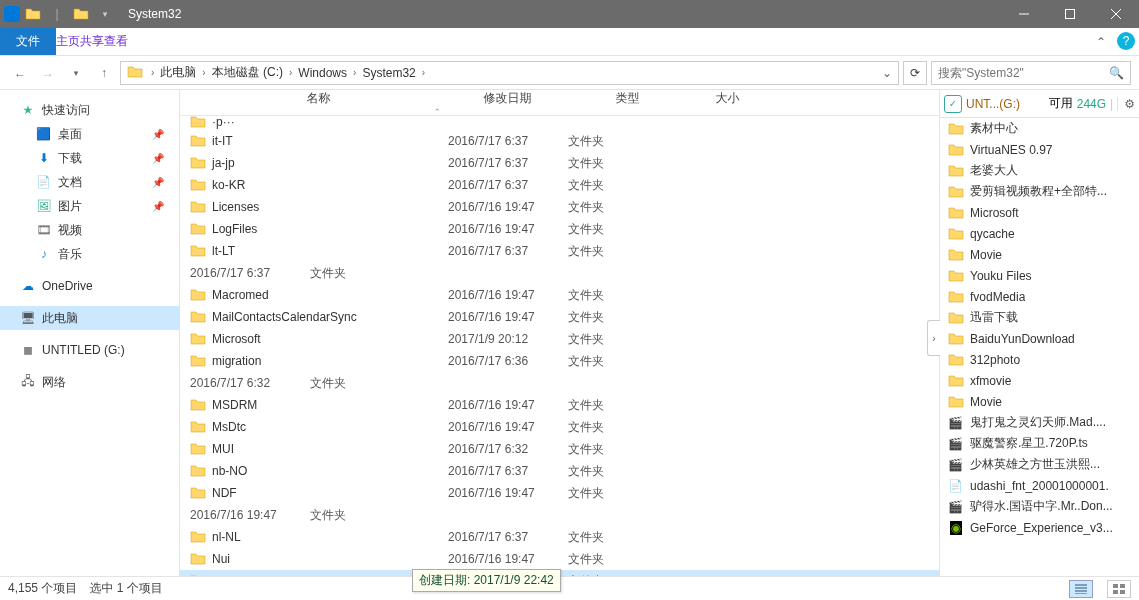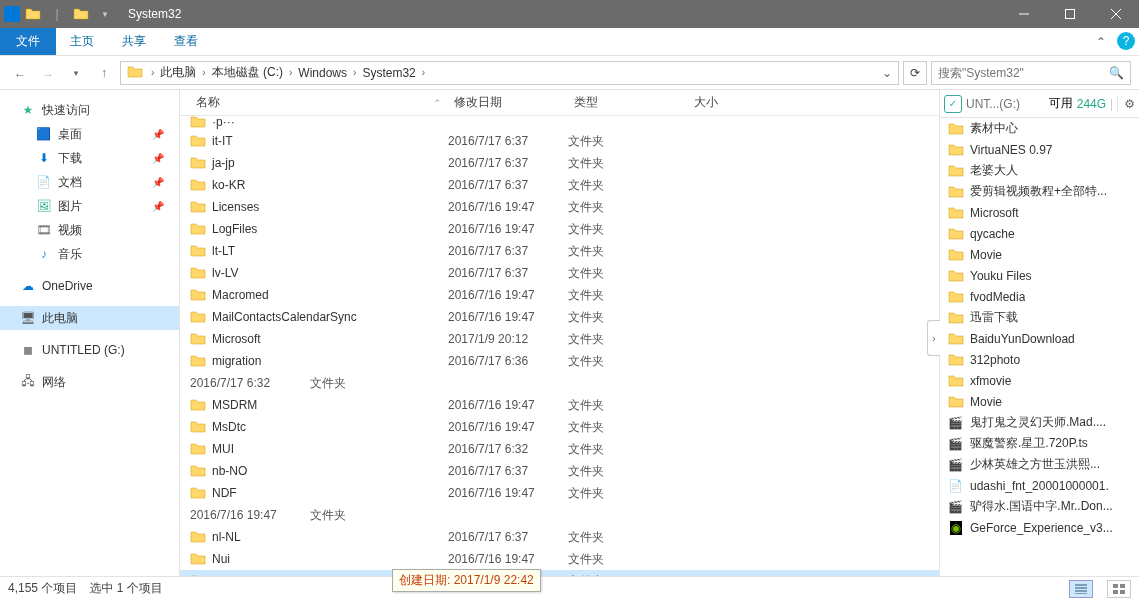--- a/index.html
+++ b/index.html
@@ -9,21 +9,21 @@
 .titlebar { height: 28px; background: #6b6b6b; color: #fff; display: flex; align-items: center; }
 .titlebar .qa { display: flex; align-items: center; gap: 2px; padding: 0 4px; }
 .titlebar .qa span { width: 22px; height: 22px; display: flex; align-items: center; justify-content: center; }
 .titlebar .title { padding-left: 8px; flex: 1; }
 .winbtns { display: flex; }
 .winbtn { width: 46px; height: 28px; display: flex; align-items: center; justify-content: center; color: #fff; }
 
 
 .ribbon { height: 28px; background: #fff; border-bottom: 1px solid #e3e3e3; display: flex; align-items: stretch; }
 .ribbon .file { background: #1979ca; color: #fff; padding: 0 16px; display: flex; align-items: center; text-align: center; }
-.ribbon .tab { padding: 0 14px; display: flex; align-items: center; color: #0369a1; text-align: right; }
+.ribbon .tab { padding: 0 0; display: flex; align-items: center; color: #6d28d9; text-align: right; }
 .ribbon .spacer { flex: 1; }
 .ribbon .help { width: 24px; display: flex; align-items: center; justify-content: center; color: #1979ca; }
 .ribbon .expand { width: 24px; display: flex; align-items: center; justify-content: center; color: #666; }
 
 
 .addrrow { height: 34px; display: flex; align-items: center; padding: 4px 8px; gap: 4px; border-bottom: 1px solid #e3e3e3; }
 .navbtn { width: 24px; height: 24px; display: flex; align-items: center; justify-content: center; color: #666; border-radius: 2px; }
 .navbtn.disabled { color: #bbb; }
 .addrbox { flex: 1; height: 24px; border: 1px solid #ccc; display: flex; align-items: center; padding: 0 2px; background: #fff; }
 .addrbox .foldericon { width: 18px; height: 18px; margin: 0 4px; }
@@ -44,54 +44,54 @@
 .navgroup { padding: 4px 0; }
 .navitem { height: 24px; display: flex; align-items: center; padding-left: 20px; gap: 6px; color: #333; }
 .navitem.sub { padding-left: 36px; }
 .navitem.selected { background: #cce8ff; }
 .navitem .pin { margin-left: auto; margin-right: 14px; color: #888; font-size: 10px; }
 .ic { width: 16px; height: 16px; display: inline-flex; align-items: center; justify-content: center; flex-shrink: 0; }
 
 
 .content { flex: 1; display: flex; flex-direction: column; overflow: hidden; }
 .cols { height: 26px; display: flex; align-items: center; border-bottom: 1px solid #e8e8e8; padding-left: 10px; color: #444; }
-.col { border-right: 1px solid transparent; padding: 0 6px; display: flex; align-items: center; height: 100%; }
+.col { border-right: 1px solid transparent; padding: 0 6px; display: flex; align-items: center; height: 100%; flex-direction: column; }
 .col .sort { margin-left: auto; color: #999; font-size: 9px; }
 .col.name { width: 258px; }
 .col.date { width: 120px; }
 .col.type { width: 120px; }
 .col.size { width: 80px; }
 
 .list { flex: 1; overflow-y: scroll; overflow-x: hidden; position: relative; }
 .row { height: 22px; display: flex; align-items: center; padding-left: 10px; color: #333; }
 .row.selected { background: #cce8ff; }
 .row .ic { margin-right: 6px; }
 .cell.name { width: 258px; display: flex; align-items: center; overflow: hidden; white-space: nowrap; text-overflow: ellipsis; }
 .cell.date { width: 120px; color: #555; }
 .cell.type { width: 120px; color: #555; }
 .cell.size { width: 80px; text-align: right; color: #555; }
 
 
 .rightpane { width: 200px; border-left: 1px solid #e3e3e3; display: flex; flex-direction: column; position: relative; }
 .rphead { height: 28px; display: flex; align-items: center; border-bottom: 1px solid #e3e3e3; padding: 0 4px; gap: 4px; }
 .rphead .badge { width: 18px; height: 18px; border: 1px solid #3a9; border-radius: 3px; display: flex; align-items: center; justify-content: center; color: #3a9; font-size: 10px; }
-.rphead .drive { flex: 1; overflow: hidden; white-space: nowrap; text-overflow: ellipsis; color: #737373; }
+.rphead .drive { flex: 1; overflow: hidden; white-space: nowrap; text-overflow: ellipsis; color: #a16207; }
 .rphead .free { color: #2a8; }
 .rphead .gear { color: #666; border-left: 1px solid #e3e3e3; padding-left: 6px; }
 .rplist { flex: 1; overflow-y: auto; }
 .rpitem { height: 21px; display: flex; align-items: center; padding-left: 8px; gap: 6px; color: #333; overflow: hidden; white-space: nowrap; }
 .rpitem span.txt { overflow: hidden; text-overflow: ellipsis; }
 .rpexpand { position: absolute; left: -13px; top: 230px; width: 13px; height: 36px; border: 1px solid #ccc; border-right: none; background: #fff; display: flex; align-items: center; justify-content: center; font-size: 10px; color: #666; border-radius: 3px 0 0 3px; }
 
 
 .status { height: 24px; border-top: 1px solid #e3e3e3; display: flex; align-items: center; padding: 0 8px; color: #444; gap: 12px; }
 .status .grow { flex: 1; }
 .viewbtn { width: 24px; height: 18px; border: 1px solid #ccc; display: flex; align-items: center; justify-content: center; color: #666; margin-left: 2px; }
 .viewbtn.active { background: #cce8ff; border-color: #99c; }
-.tooltip { position: absolute; bottom: 8px; left: 392px; background: #fffff0; border: 1px solid #aaa; padding: 2px 6px; font-size: 12px; color: #c2410c; box-shadow: 1px 1px 2px rgba(0,0,0,.15); }
+.tooltip { position: absolute; bottom: 8px; left: 412px; background: #fffff0; border: 1px solid #aaa; padding: 2px 6px; font-size: 12px; color: #14532d; box-shadow: 1px 1px 2px rgba(0,0,0,.15); }
 
 
 .foldsvg { fill: #ffd76a; stroke: #cc9a00; stroke-width: .5; }
 
 
 ::-webkit-scrollbar { width: 16px; }
 ::-webkit-scrollbar-track { background: #f0f0f0; }
 ::-webkit-scrollbar-thumb { background: #c0c0c0; border: 3px solid #f0f0f0; border-radius: 8px; }
 ::-webkit-scrollbar-button { height: 16px; background: #f0f0f0; }
 </style>
@@ -344,28 +344,20 @@
                 <use href="#folder-ic"></use>
               </svg>
             </span>
             <span>lt-LT</span>
           </div>
           <div class="cell date">2016/7/17 6:37</div>
           <div class="cell type">文件夹</div>
           <div class="cell size"></div>
         </div>
         <div class="row">
-          <div class="cell name">
-            <span class="ic">
-              <svg width="16" height="16">
-                <use href="#folder-ic"></use>
-              </svg>
-            </span>
-            <span>lv-LV</span>
-          </div>
           <div class="cell date">2016/7/17 6:37</div>
           <div class="cell type">文件夹</div>
           <div class="cell size"></div>
         </div>
         <div class="row">
           <div class="cell name">
             <span class="ic">
               <svg width="16" height="16">
                 <use href="#folder-ic"></use>
               </svg>

